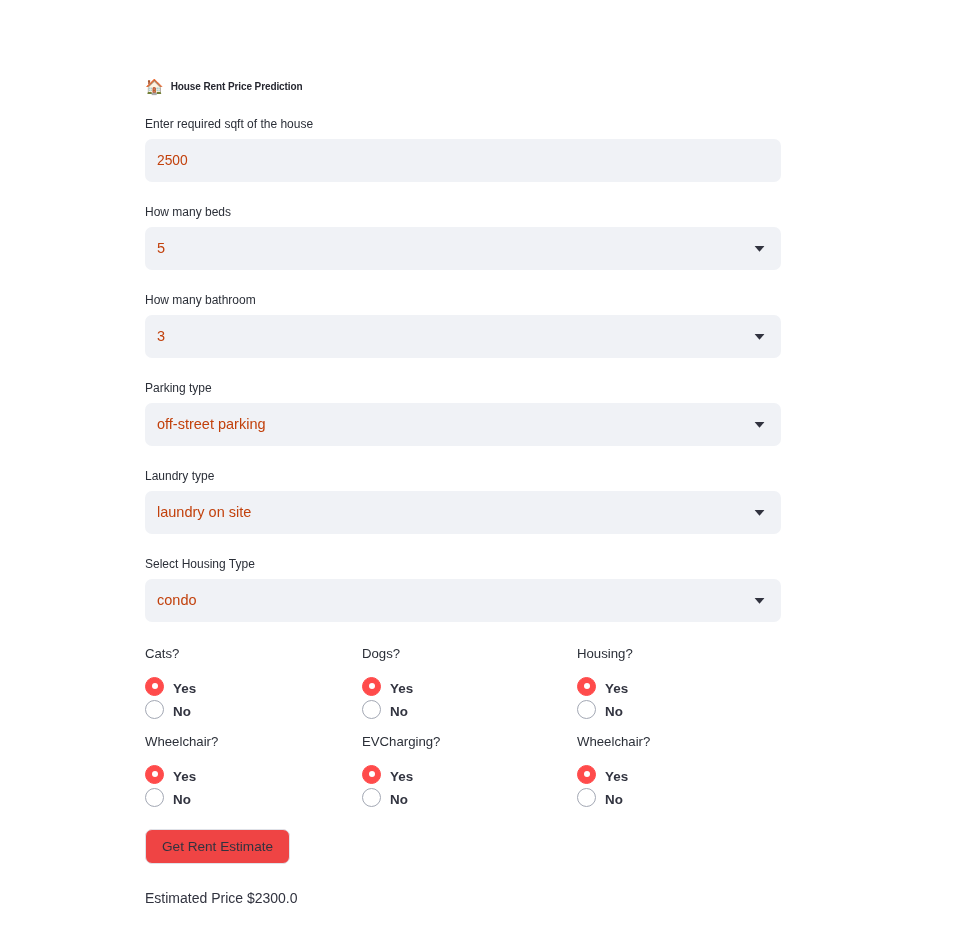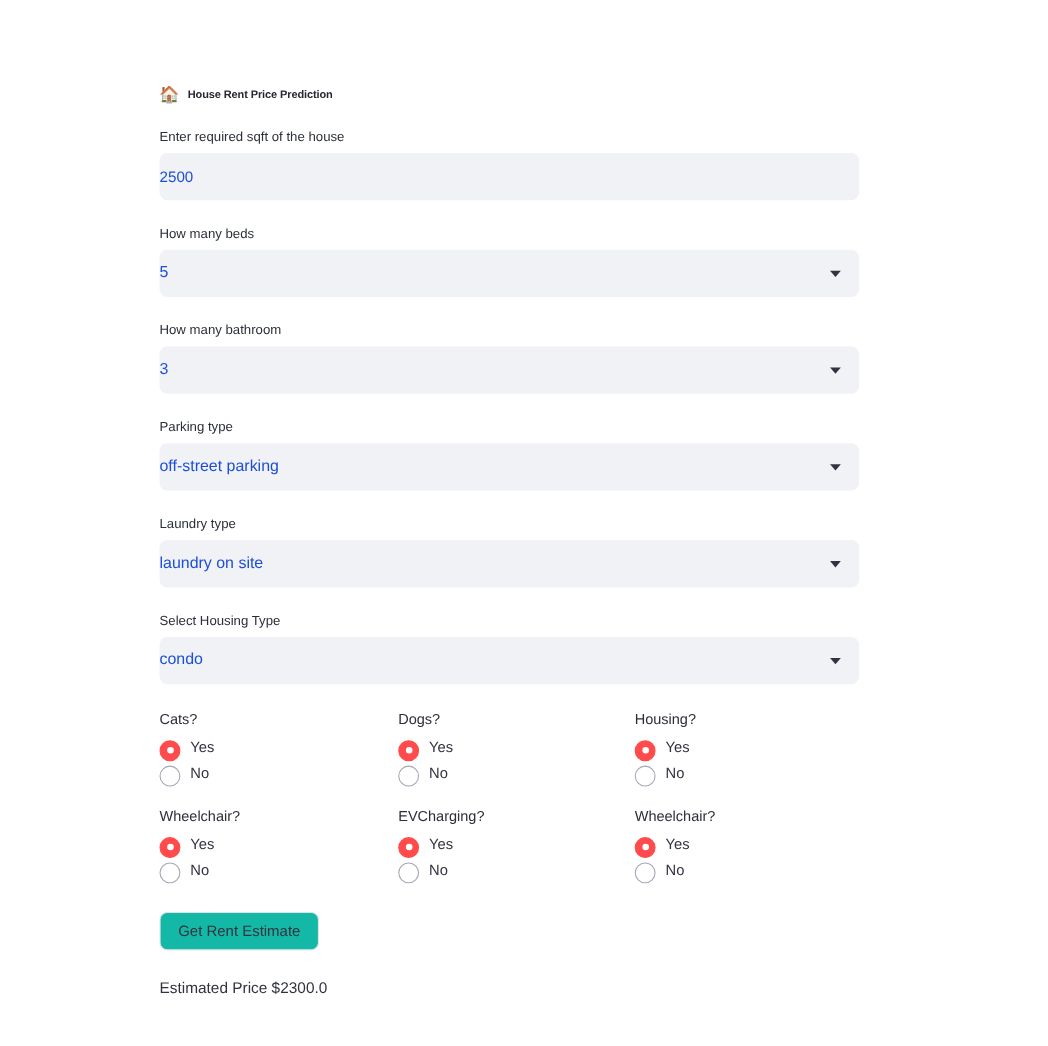--- a/index.html
+++ b/index.html
@@ -60,22 +60,23 @@
     position: relative;
     width: 636px;
     height: 43px;
     background: #f0f2f6;
     border-radius: 7px;
     box-sizing: border-box;
     display: flex;
     align-items: center;
   }
   .control .value {
+    padding-left: 12px;
     font-size: 14.5px;
-    color: #1d4ed8;
+    color: #c2410c;
     line-height: 1;
     text-align: center;
   }
   .control.text-input .value {
     font-size: 13.8px;
   }
 
   .caret {
     position: absolute;
     right: 15px;
@@ -99,23 +100,24 @@
     margin-top: 13px;
   }
   .radio-group-label {
     font-size: 13.2px;
     color: #2b2f38;
     line-height: 1.5;
     margin-bottom: 9px;
   }
   .radio-option {
     display: flex;
-    align-items: flex-start;
+    align-items: flex-end;
     height: 23px;
     gap: 9px;
+    font-weight: bold;
   }
   .radio-mark {
     width: 19px;
     height: 19px;
     border-radius: 50%;
     box-sizing: border-box;
     flex: 0 0 auto;
     display: flex;
     align-items: center;
     justify-content: center;
@@ -143,21 +145,21 @@
   }
 
   
   .btn-row { margin-top: 22px; }
   .estimate-btn {
     display: inline-flex;
     align-items: center;
     justify-content: center;
     height: 35px;
     padding: 0 16px;
-    background: #14b8a6;
+    background: #ef4444;
     border: 1px solid #e0e2e8;
     border-radius: 7px;
     font-family: "Liberation Sans", "DejaVu Sans", sans-serif;
     font-size: 13.6px;
     color: #31333f;
     cursor: pointer;
     box-sizing: border-box;
   }
 
   

